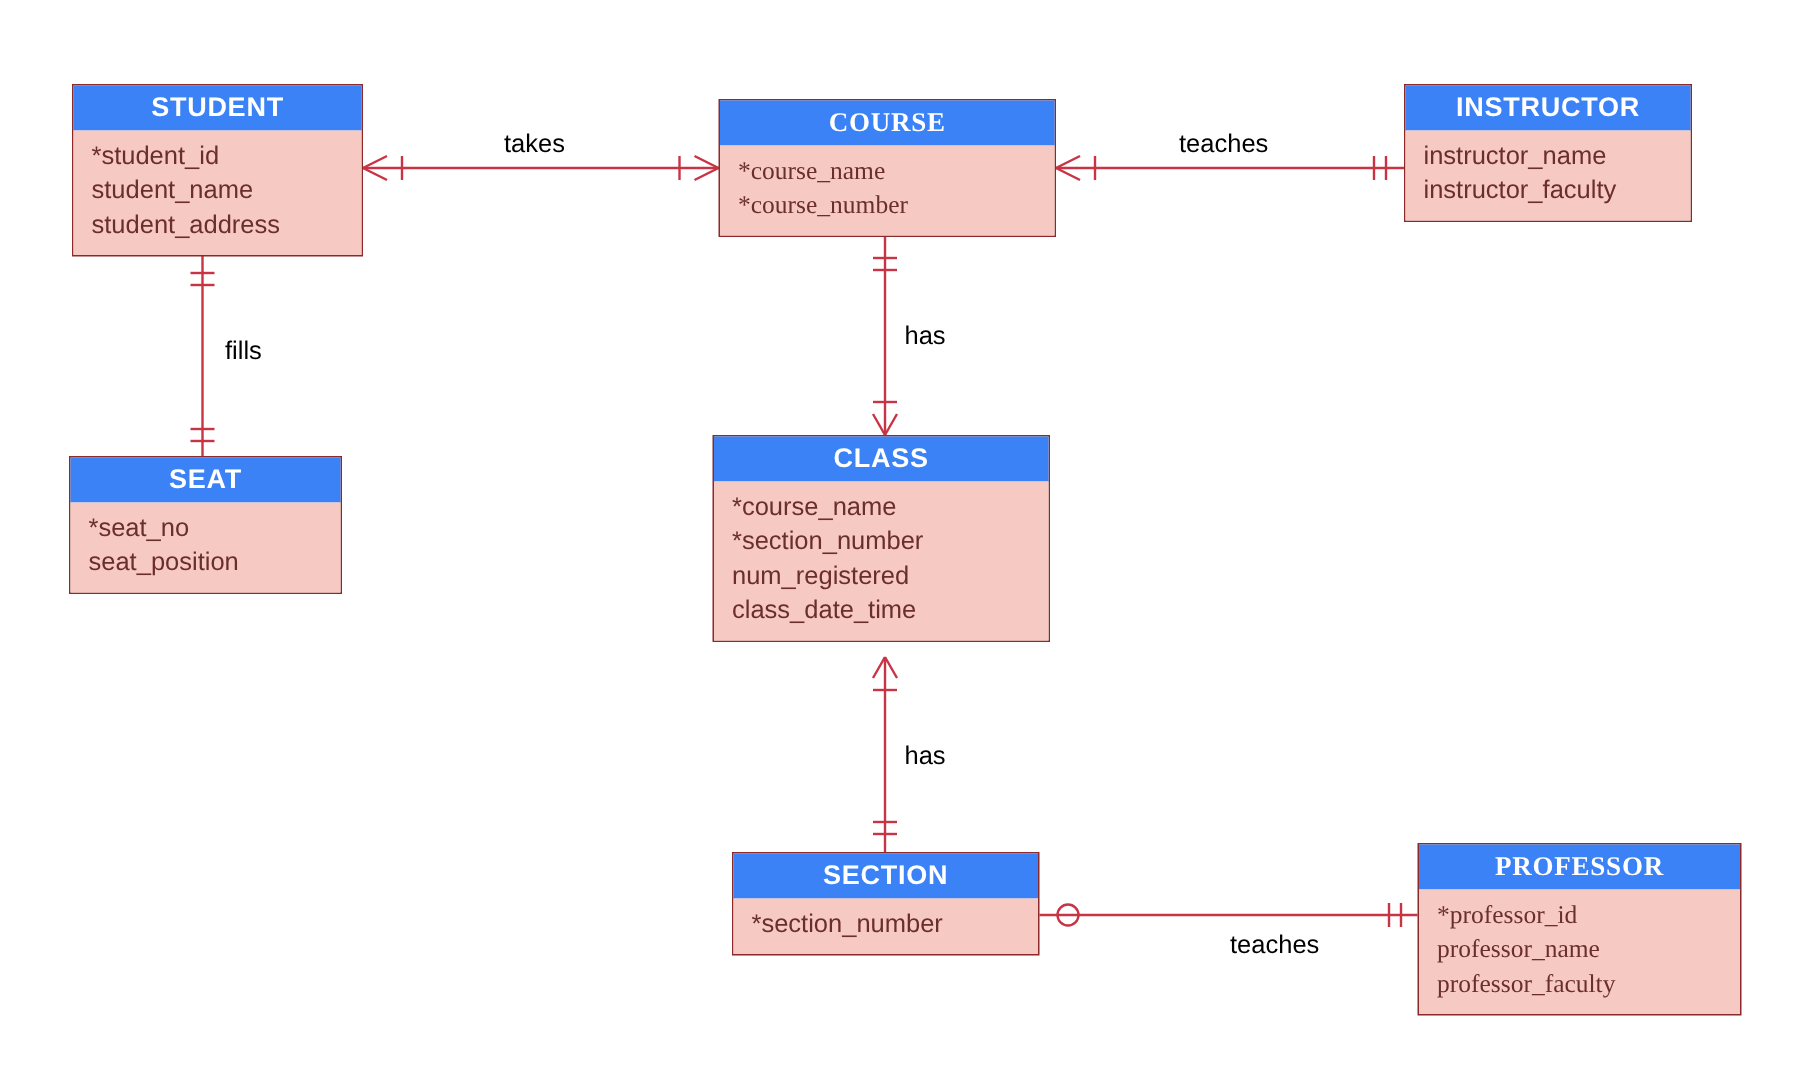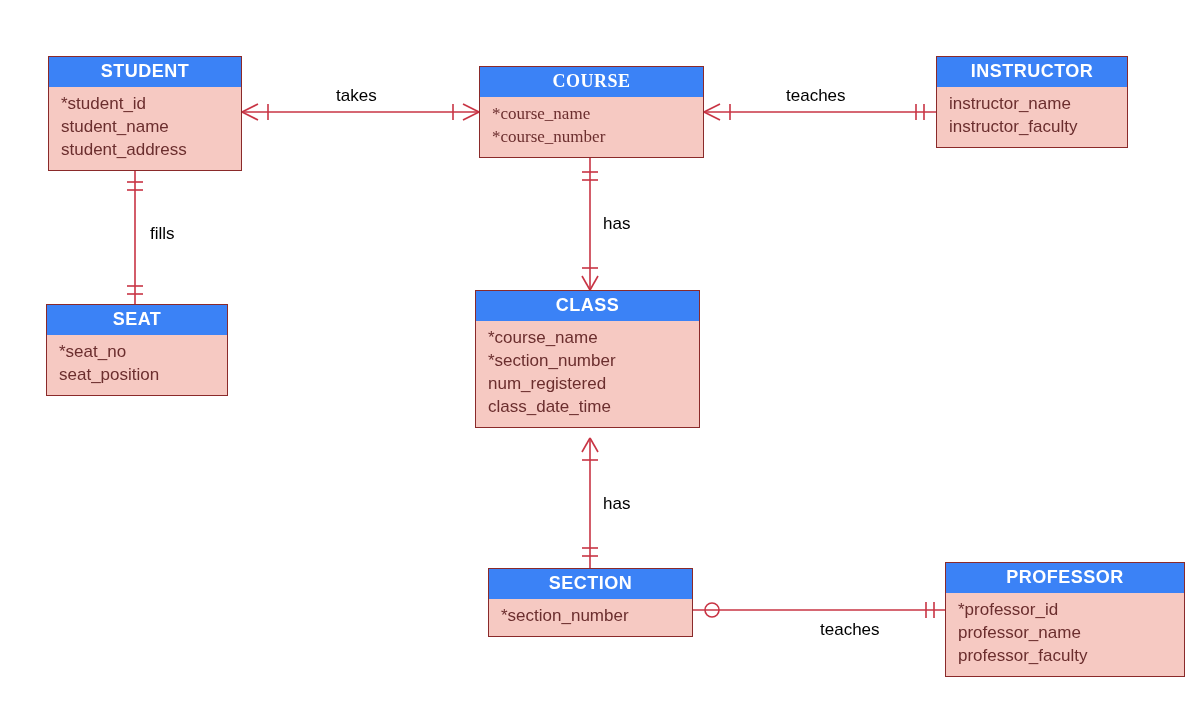--- a/index.html
+++ b/index.html
@@ -152,21 +152,21 @@
   </div>
 </div>
 
 <div class="entity" style="left:488px; top:568px; width:205px;">
   <div class="entity-header">SECTION</div>
   <div class="entity-body">
     <div class="attr">*section_number</div>
   </div>
 </div>
 
-<div class="entity" style="left:945px; top:562px; width:240px;">
+<div class="entity" style="left:945px; top:562px; width:216px;font-family:Liberation Serif, serif;">
   <div class="entity-header">PROFESSOR</div>
   <div class="entity-body">
     <div class="attr">*professor_id</div>
     <div class="attr">professor_name</div>
     <div class="attr">professor_faculty</div>
   </div>
 </div>
 
 <div class="rel-label" style="left:336px; top:86px;">takes</div>
 <div class="rel-label" style="left:786px; top:86px;">teaches</div>

